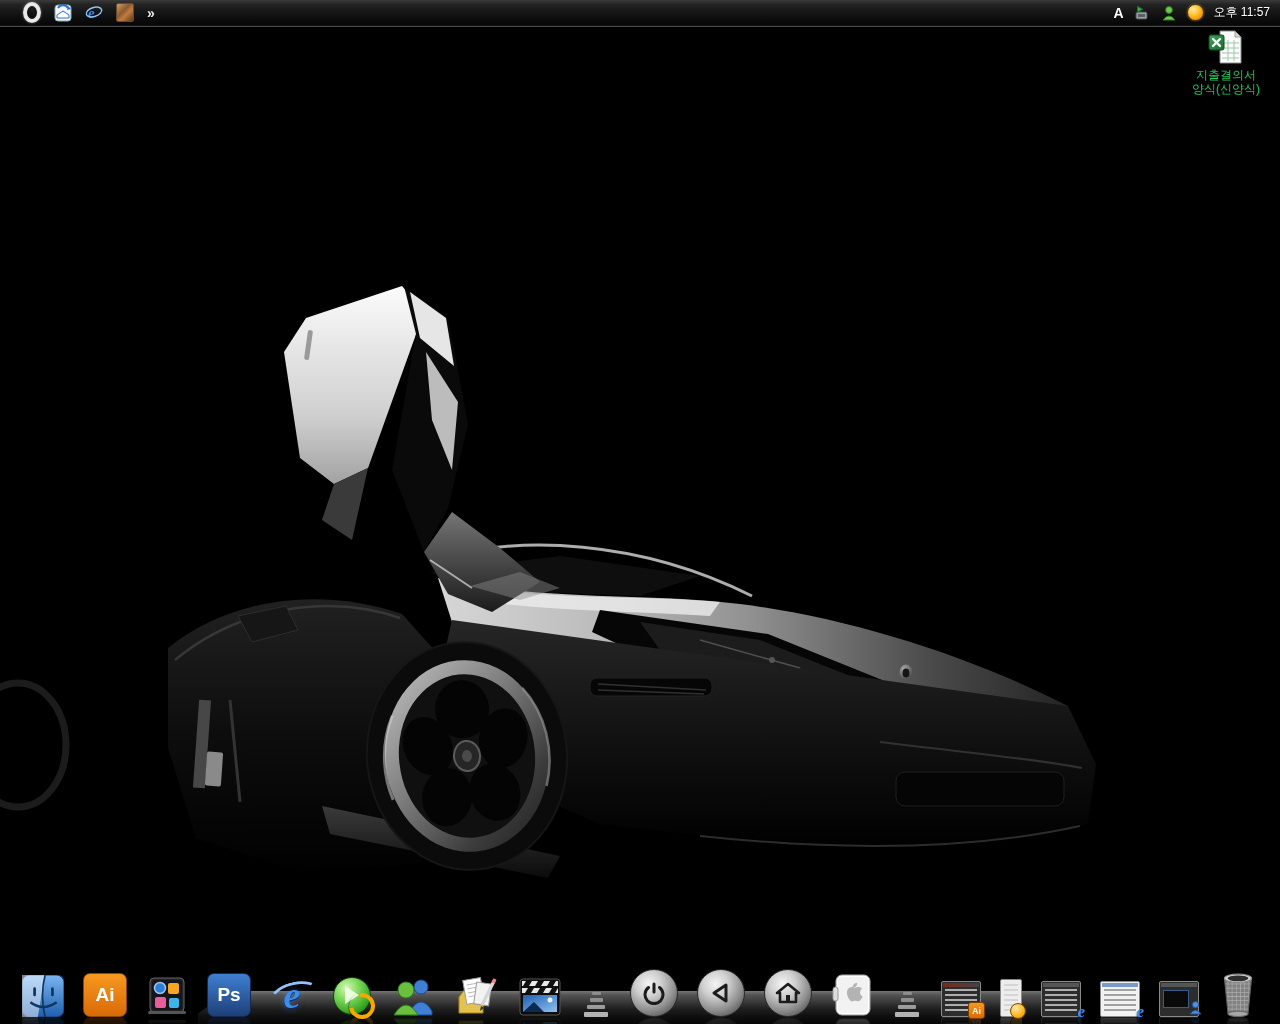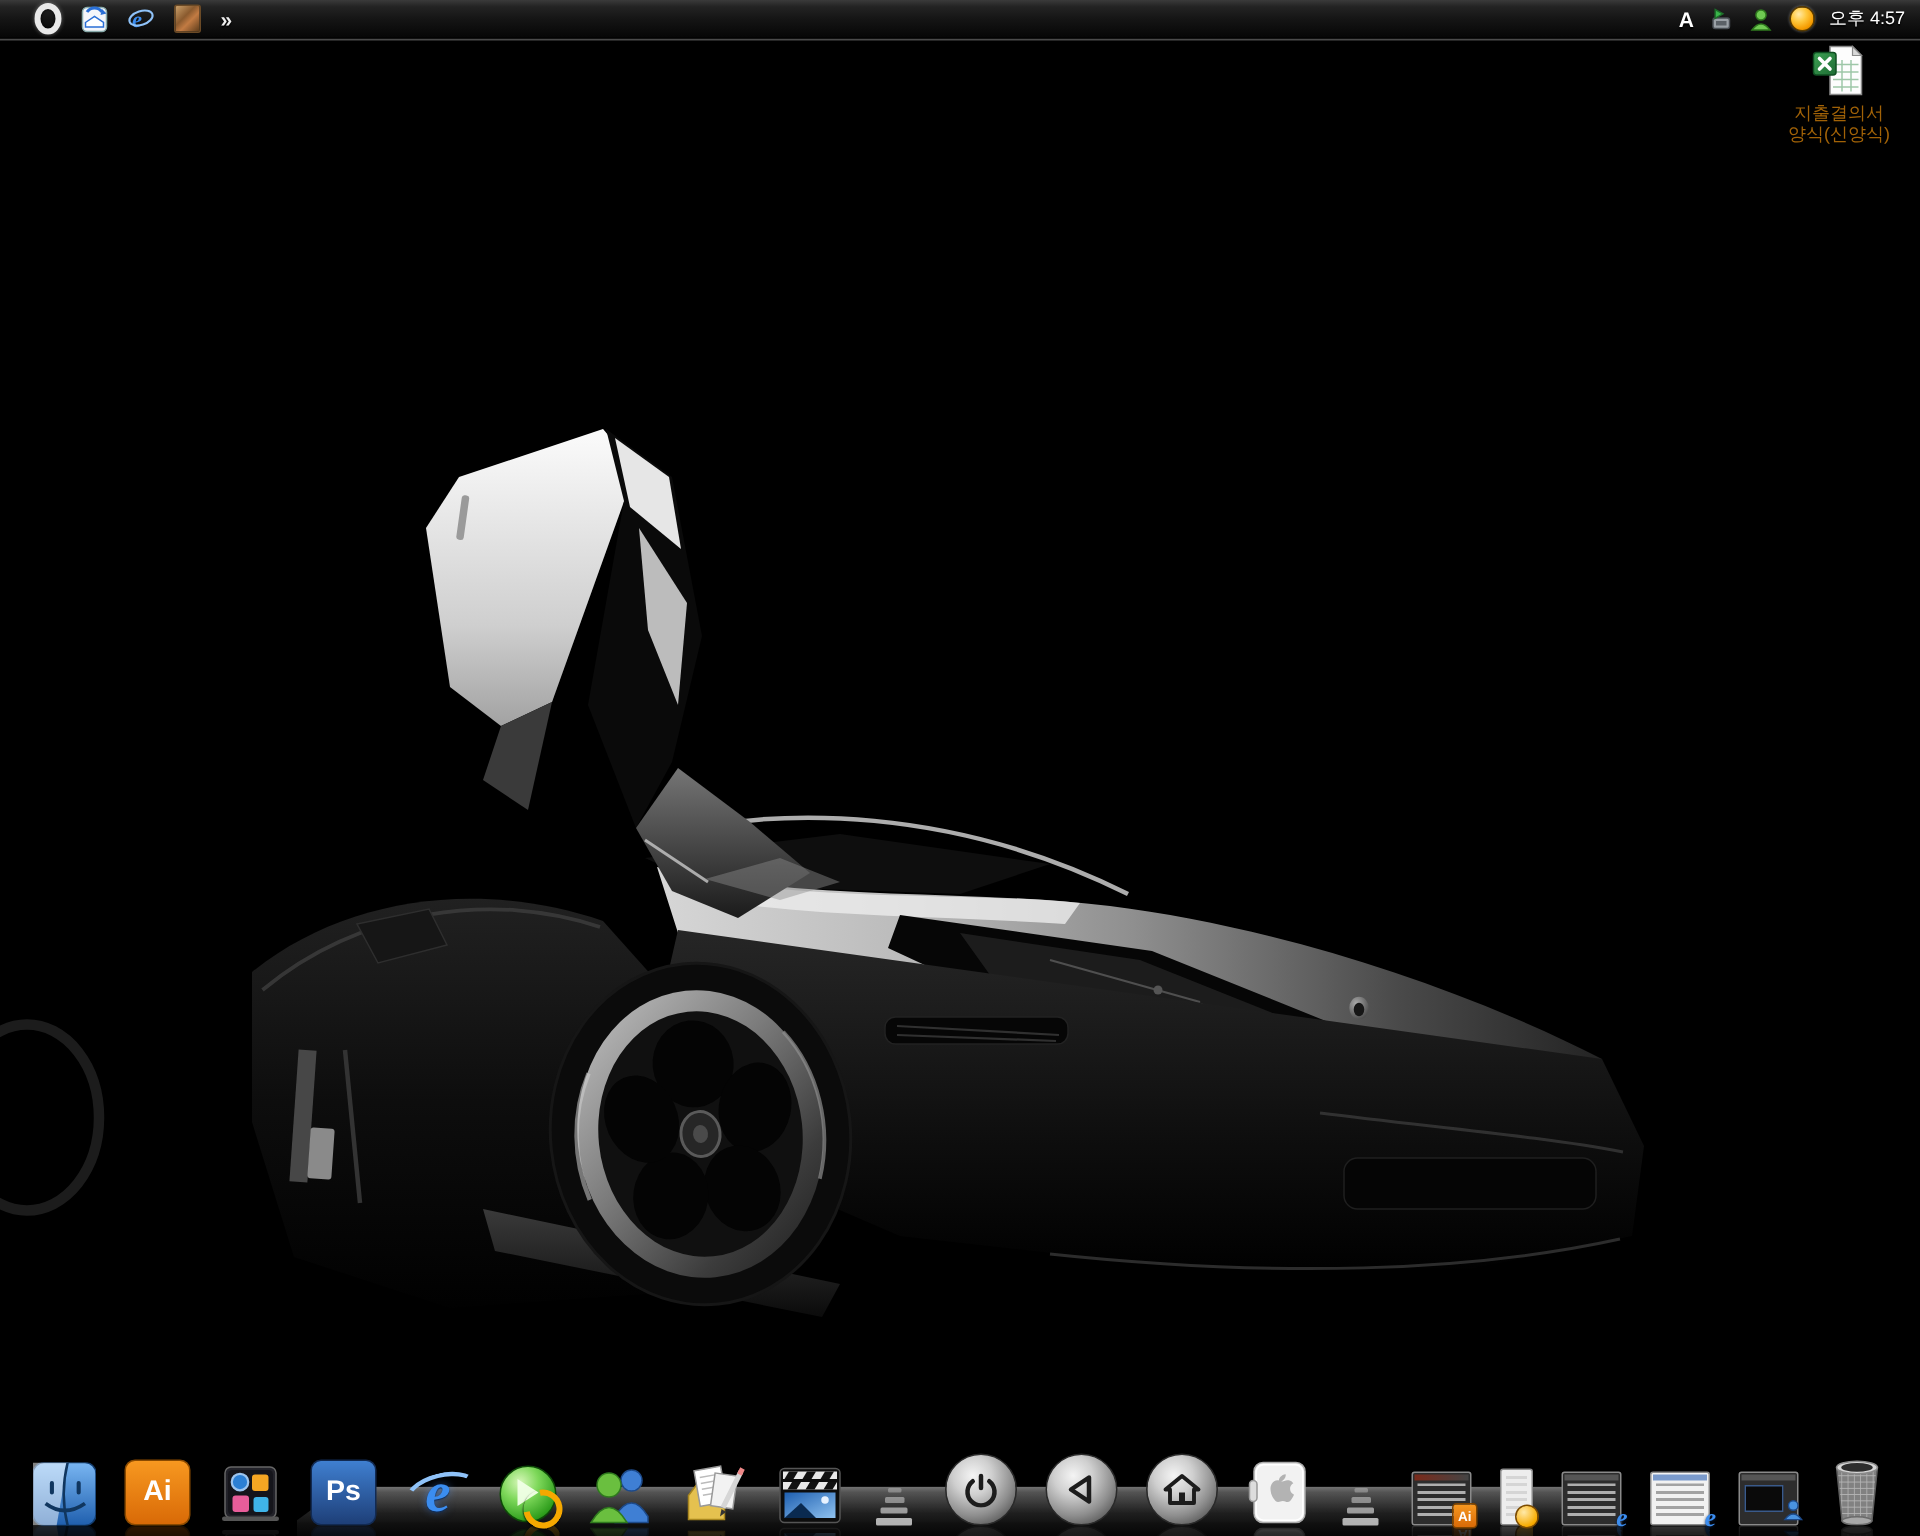--- a/index.html
+++ b/index.html
@@ -17,21 +17,21 @@
   .ime{color:#fff;font-size:14px;font-weight:bold;text-shadow:0 1px 1px #000;}
   .clock{color:#fff;font-size:12px;text-shadow:0 1px 1px #000;white-space:nowrap;}
   .pic-icon{width:17px;height:17px;border:1px solid #6b4a26;border-radius:2px;
     background:linear-gradient(135deg,#caa06a 0%,#8a5a2e 40%,#c27b43 60%,#5a3a1a 100%);}
   .orb{width:15px;height:15px;border-radius:50%;background:radial-gradient(circle at 35% 30%,#ffe9a8 0%,#ffc83d 35%,#f59b00 70%,#b96f00 100%);
     border:1px solid #5a3c00;box-shadow:0 0 2px rgba(255,255,255,.4);}
 
   
   .desk-icon{position:absolute;top:29px;right:8px;width:92px;text-align:center;z-index:20;}
   .desk-icon .ic{display:block;margin:0 auto 3px;}
-  .desk-icon .lbl{color:#a16207;font-size:12px;line-height:14px;text-shadow:0 1px 2px #000,1px 0 2px #000,0 0 3px #000;}
+  .desk-icon .lbl{color:#22c55e;font-size:12px;line-height:14px;text-shadow:0 1px 2px #000,1px 0 2px #000,0 0 3px #000;}
 
   
   .wall{position:absolute;top:0;left:0;z-index:1;}
 
   
   .dock{position:absolute;left:0;bottom:0;width:1280px;height:78px;z-index:40;}
   .platform{position:absolute;left:198px;bottom:0;width:884px;height:33px;
     clip-path:polygon(3.5% 0,96.5% 0,100% 68%,100% 100%,0 100%,0 68%);
     background:linear-gradient(180deg,#5b5b5b 0%,#3a3a3a 12%,#242424 45%,#151515 70%,#101010 74%,#060606 100%);}
   .platform .gloss{position:absolute;left:0;top:0;width:100%;height:55%;
@@ -240,21 +240,21 @@
     </span>
     <span class="mb-icon">
       <svg width="16" height="16" viewBox="0 0 16 16">
         <circle cx="8" cy="5" r="3.4" fill="#6fca52" stroke="#2f7a1e"></circle>
         <path d="M2,15 Q8,7 14,15 Z" fill="#6fca52" stroke="#2f7a1e"></path>
       </svg>
     </span>
     <span class="mb-icon">
         <span class="orb"></span>
       </span>
-    <span class="clock">오후 4:57</span>
+    <span class="clock">오후 11:57</span>
   </div>
 </div>
 
 <div class="desk-icon">
   <svg class="ic" width="36" height="36" viewBox="0 0 36 36">
     <defs>
         <linearGradient id="xlG" x1="0" y1="0" x2="1" y2="1">
       <stop offset="0" stop-color="#3fa154"></stop>
           <stop offset="1" stop-color="#1c6b33"></stop>
         </linearGradient>

